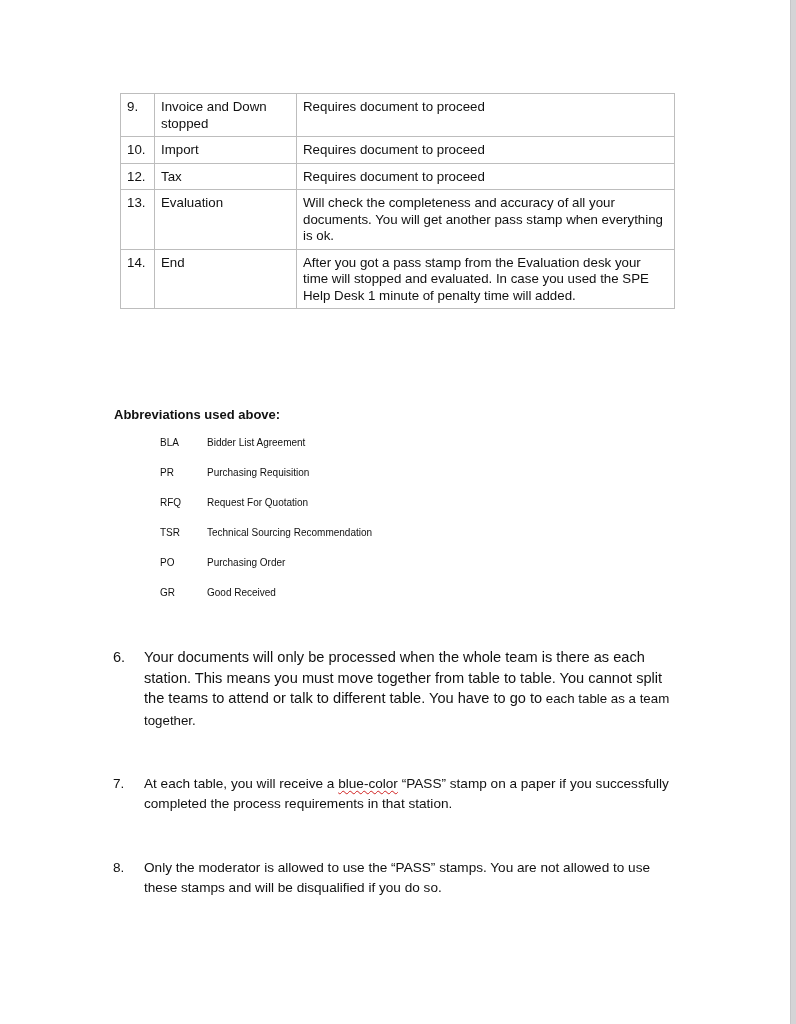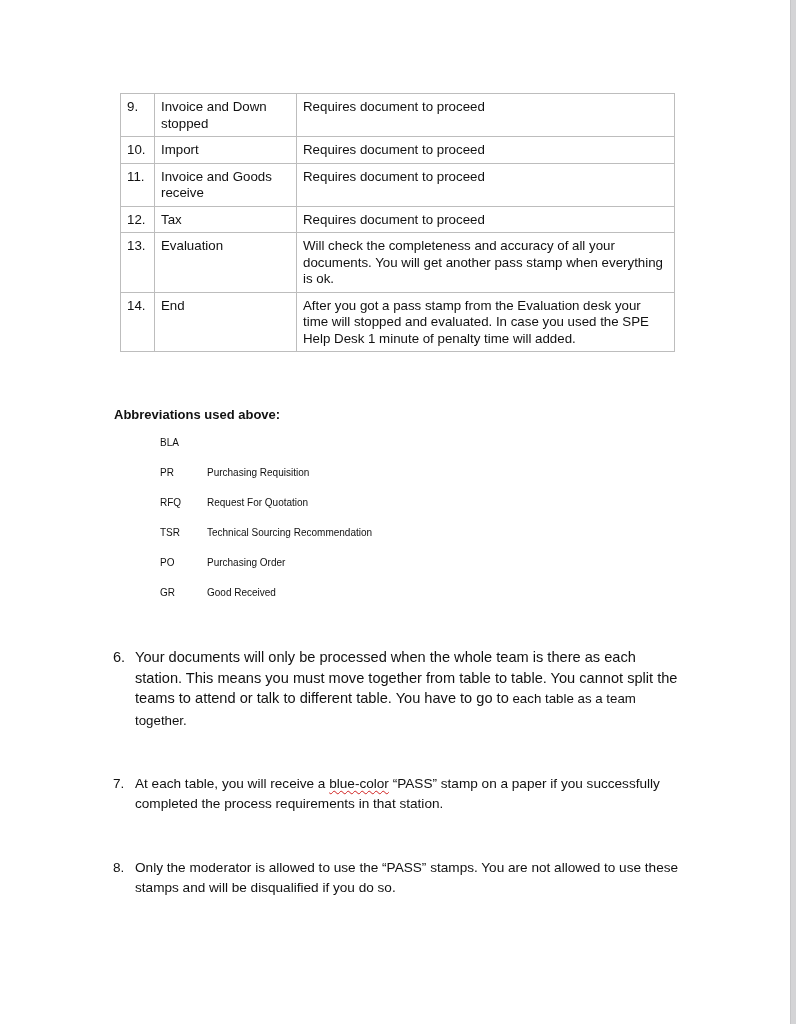--- a/index.html
+++ b/index.html
@@ -30,21 +30,21 @@
   }
   .abbr-list { position: absolute; left: 160px; top: 437px; font-size: 10px; }
   .abbr-row { height: 30px; display: flex; }
   .abbr-row .code { width: 47px; }
   .item {
     position: absolute; left: 113px; width: 570px;
     font-size: 14.6px; line-height: 20.5px;
     display: flex;
   }
   .item .n { width: 22px; flex: none; }
-  .item .t { flex: 1; }
+  .item .t { flex: 1; margin-left: 9px; }
   .item6 { top: 647px; }
   .item6 .small { font-size: 13.3px; }
   .item7, .item8 { font-size: 13.6px; line-height: 20px; }
   .item7 { top: 774px; }
   .item8 { top: 858px; }
   .spell { text-decoration: underline wavy #d02020; text-decoration-thickness: 1px; text-underline-offset: 2px; }
 </style>
 </head>
 <body>
 
@@ -56,25 +56,20 @@
         <td class="num">9.</td>
         <td class="name">Invoice and Down stopped</td>
         <td class="desc">Requires document to proceed</td>
       </tr>
       <tr>
         <td class="num">10.</td>
         <td class="name">Import</td>
         <td class="desc">Requires document to proceed</td>
       </tr>
       <tr>
-        <td class="num">11.</td>
-        <td class="name">Invoice and Goods receive</td>
-        <td class="desc">Requires document to proceed</td>
-      </tr>
-      <tr>
         <td class="num">12.</td>
         <td class="name">Tax</td>
         <td class="desc">Requires document to proceed</td>
       </tr>
       <tr>
         <td class="num">13.</td>
         <td class="name">Evaluation</td>
         <td class="desc">Will check the completeness and accuracy of all your documents. You will get another pass stamp when everything is ok.</td>
       </tr>
       <tr>
@@ -83,20 +78,21 @@
         <td class="desc">After you got a pass stamp from the Evaluation desk your time will stopped and evaluated. In case you used the SPE Help Desk 1 minute of penalty time will added.</td>
       </tr>
     </tbody>
   </table>
 
   <div class="abbr-title">Abbreviations used above:</div>
 
   <div class="abbr-list">
     <div class="abbr-row">
       <span class="code">BLA</span>
+      <span>Bidder List Agreement</span>
     </div>
     <div class="abbr-row">
       <span class="code">PR</span>
       <span>Purchasing Requisition</span>
     </div>
     <div class="abbr-row">
       <span class="code">RFQ</span>
       <span>Request For Quotation</span>
     </div>
     <div class="abbr-row">

